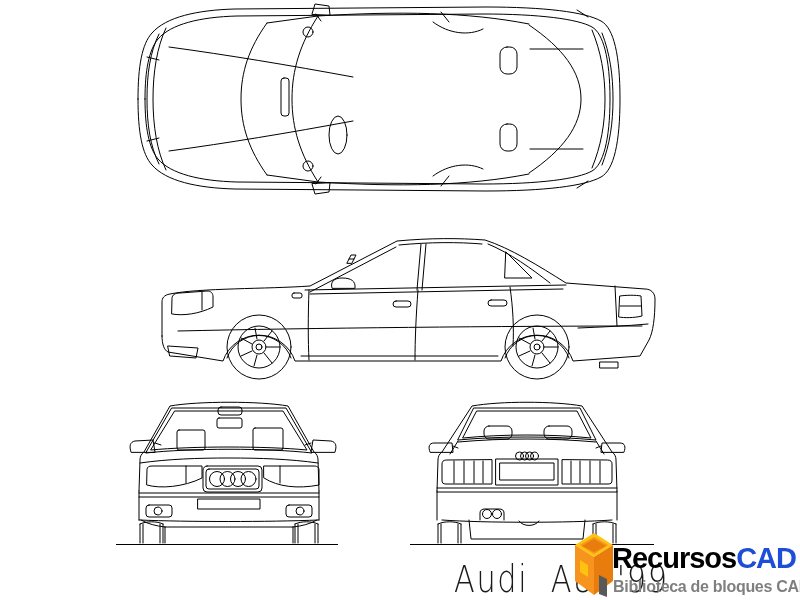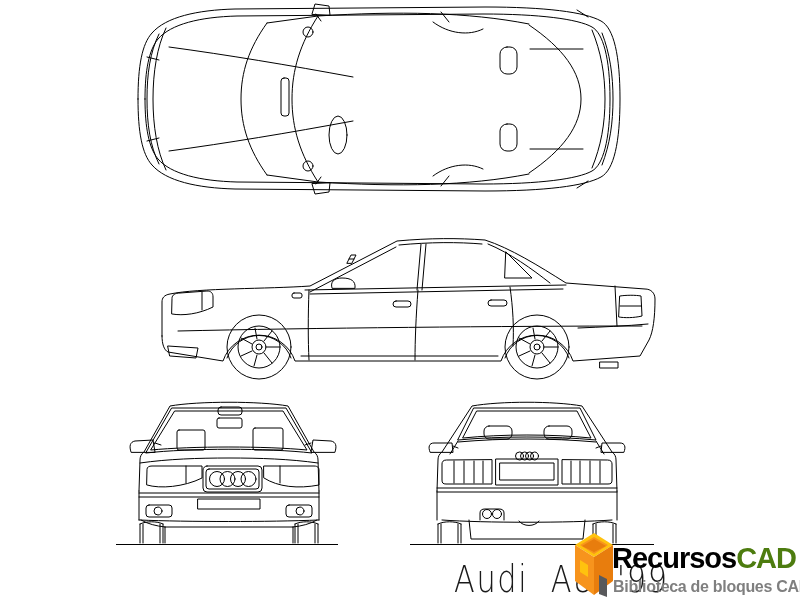--- a/index.html
+++ b/index.html
@@ -11,21 +11,21 @@
     fill:none;stroke:#000;stroke-width:1;stroke-linecap:round;stroke-linejoin:round;}
   .groundline{position:absolute;height:1px;background:#000;}
   #drawing-title{position:absolute;left:454px;top:558px;z-index:1;
     font-family:"DejaVu Sans", sans-serif;font-weight:300;font-size:37px;color:#1a1a1a;
     letter-spacing:2px;white-space:pre;transform:scaleX(.82);transform-origin:left top;}
   #watermark{position:absolute;left:571px;top:530px;z-index:2;width:229px;height:70px;}
   #logo-cube{position:absolute;left:2px;top:3px;}
   #logo-text{position:absolute;left:41px;top:14px;font-weight:bold;font-size:29px;
     letter-spacing:-1px;line-height:29px;white-space:nowrap;}
   #logo-part1{color:#000000;}
-  #logo-part2{color:#4d7c0f;}
+  #logo-part2{color:#1d4ed8;}
   #logo-tagline{position:absolute;left:42px;top:48px;font-weight:bold;font-size:16px;
     letter-spacing:-0.3px;color:#7f7f7f;white-space:nowrap;}
 </style>
 </head>
 <body>
 
 <div id="sheet">
 
   <div class="view" style="left:133px;top:2px;">
     <svg width="492" height="194" viewBox="0 0 492 194">

